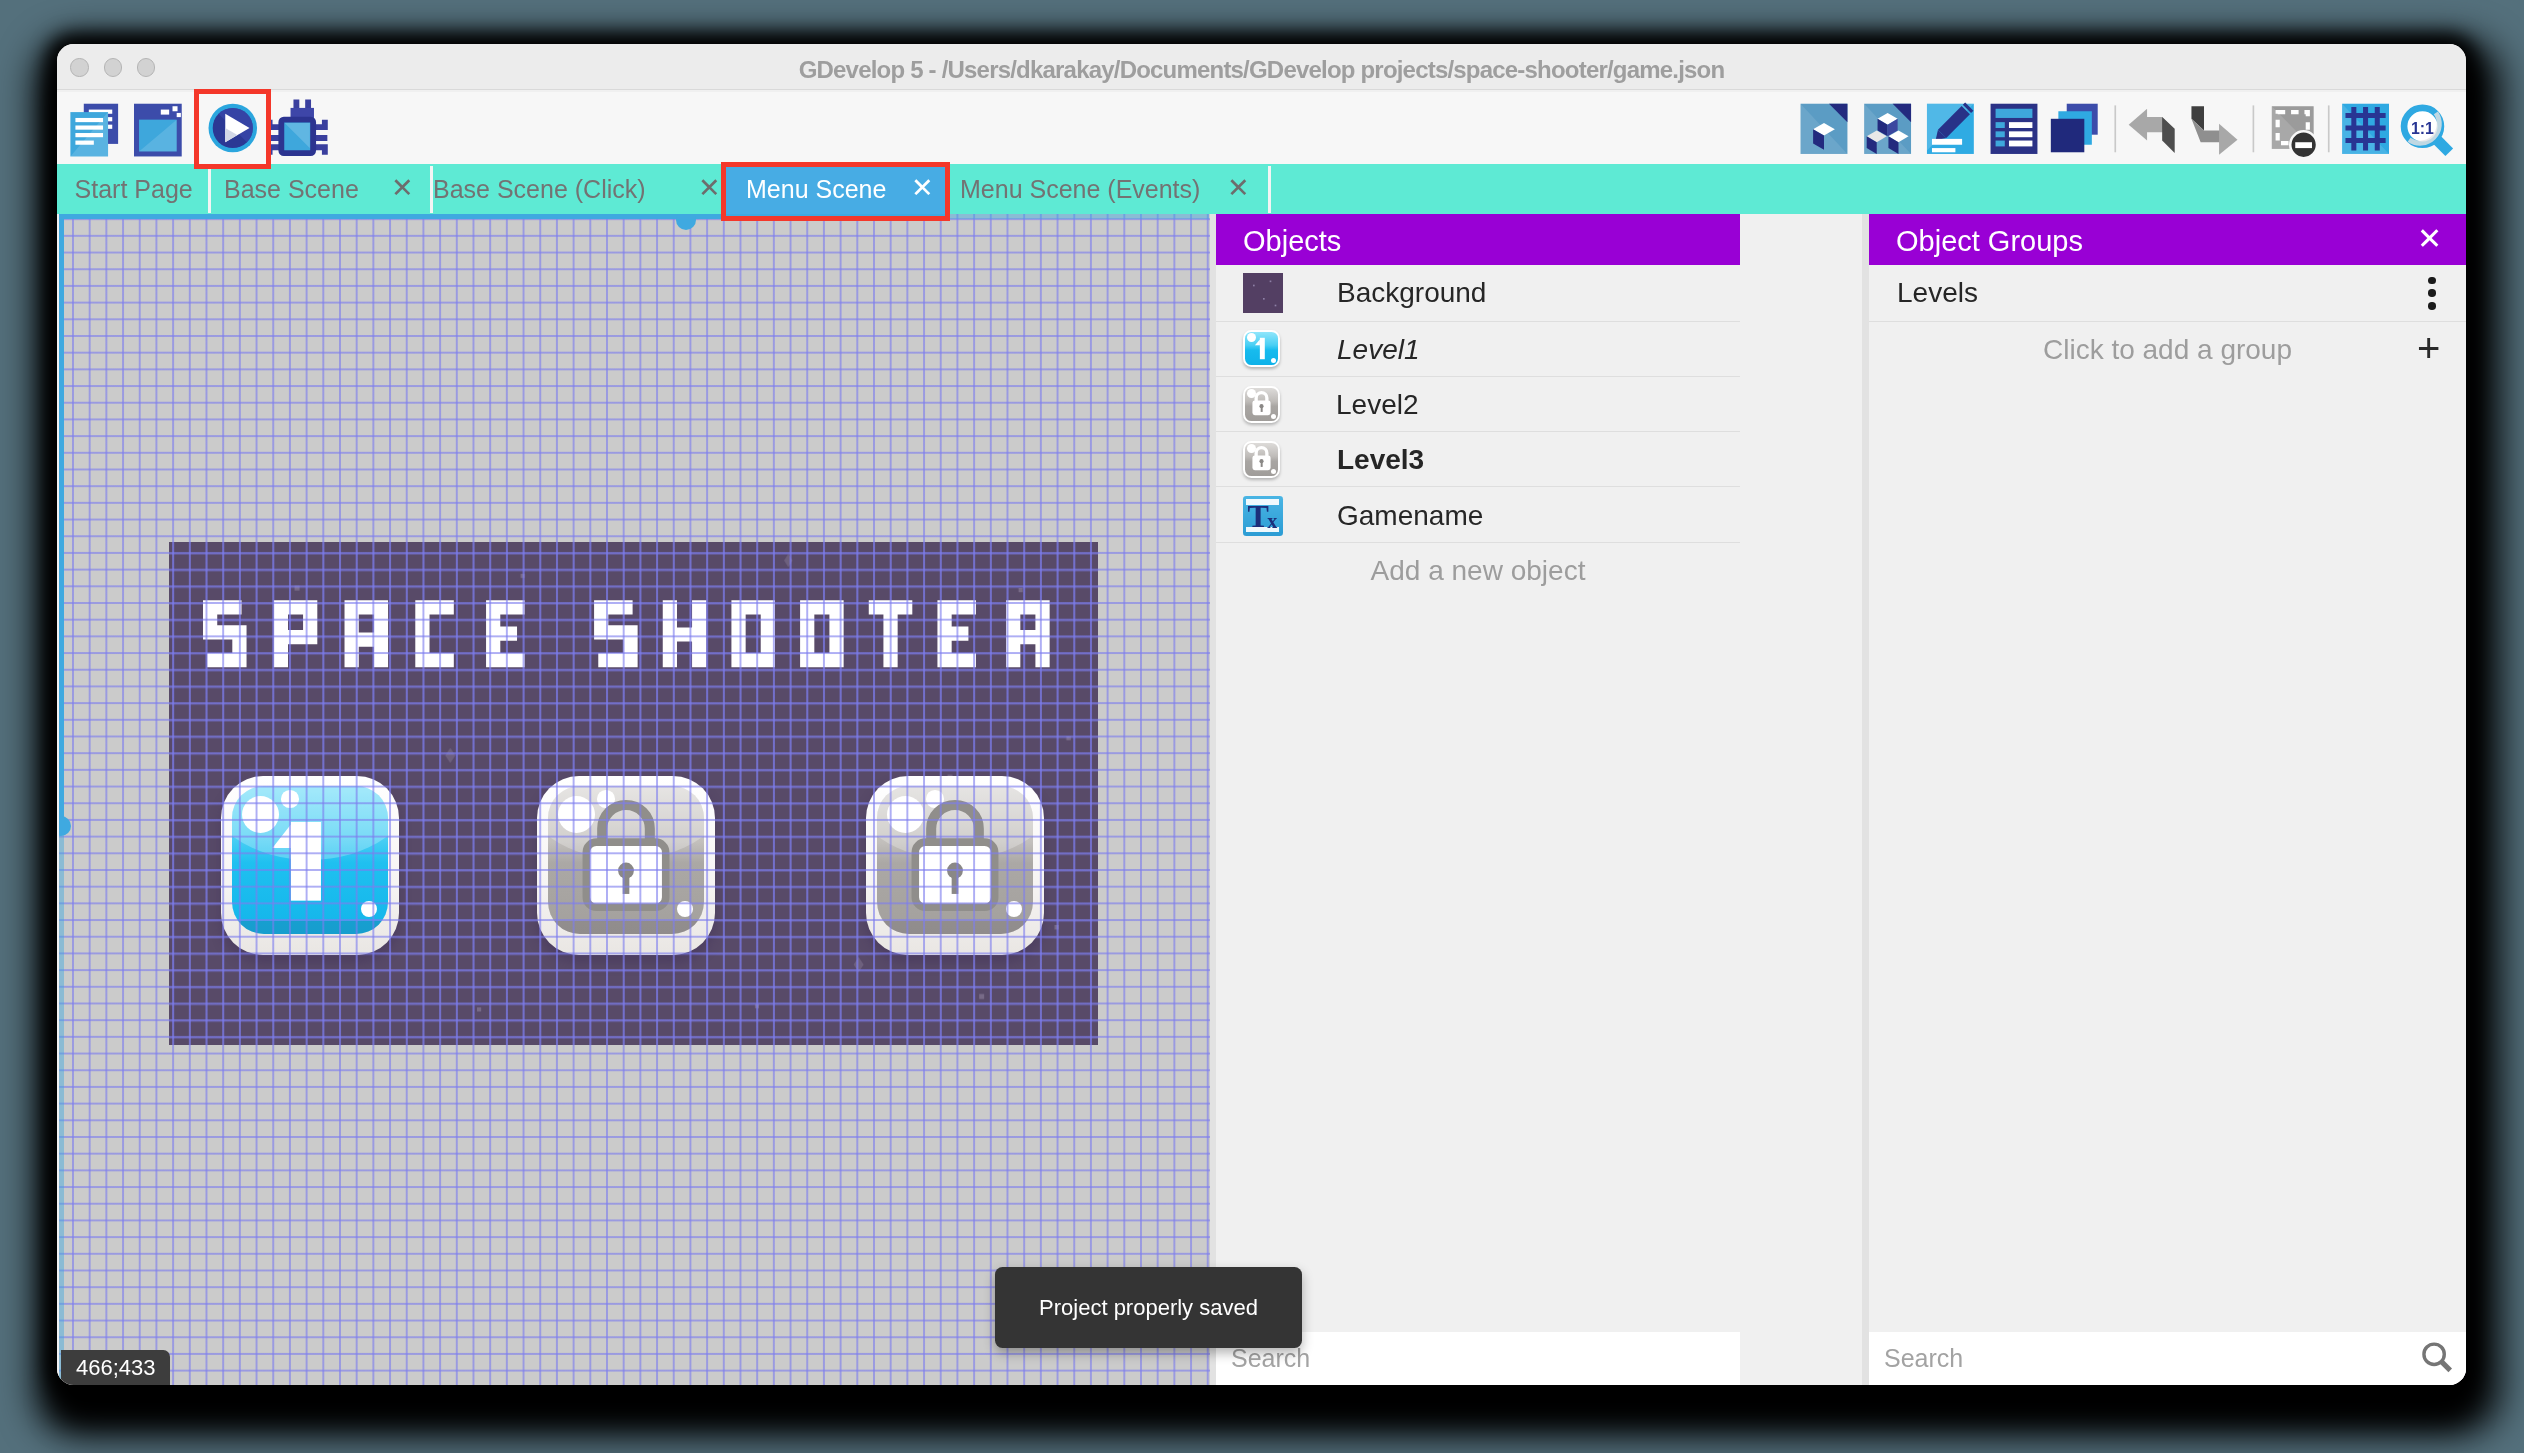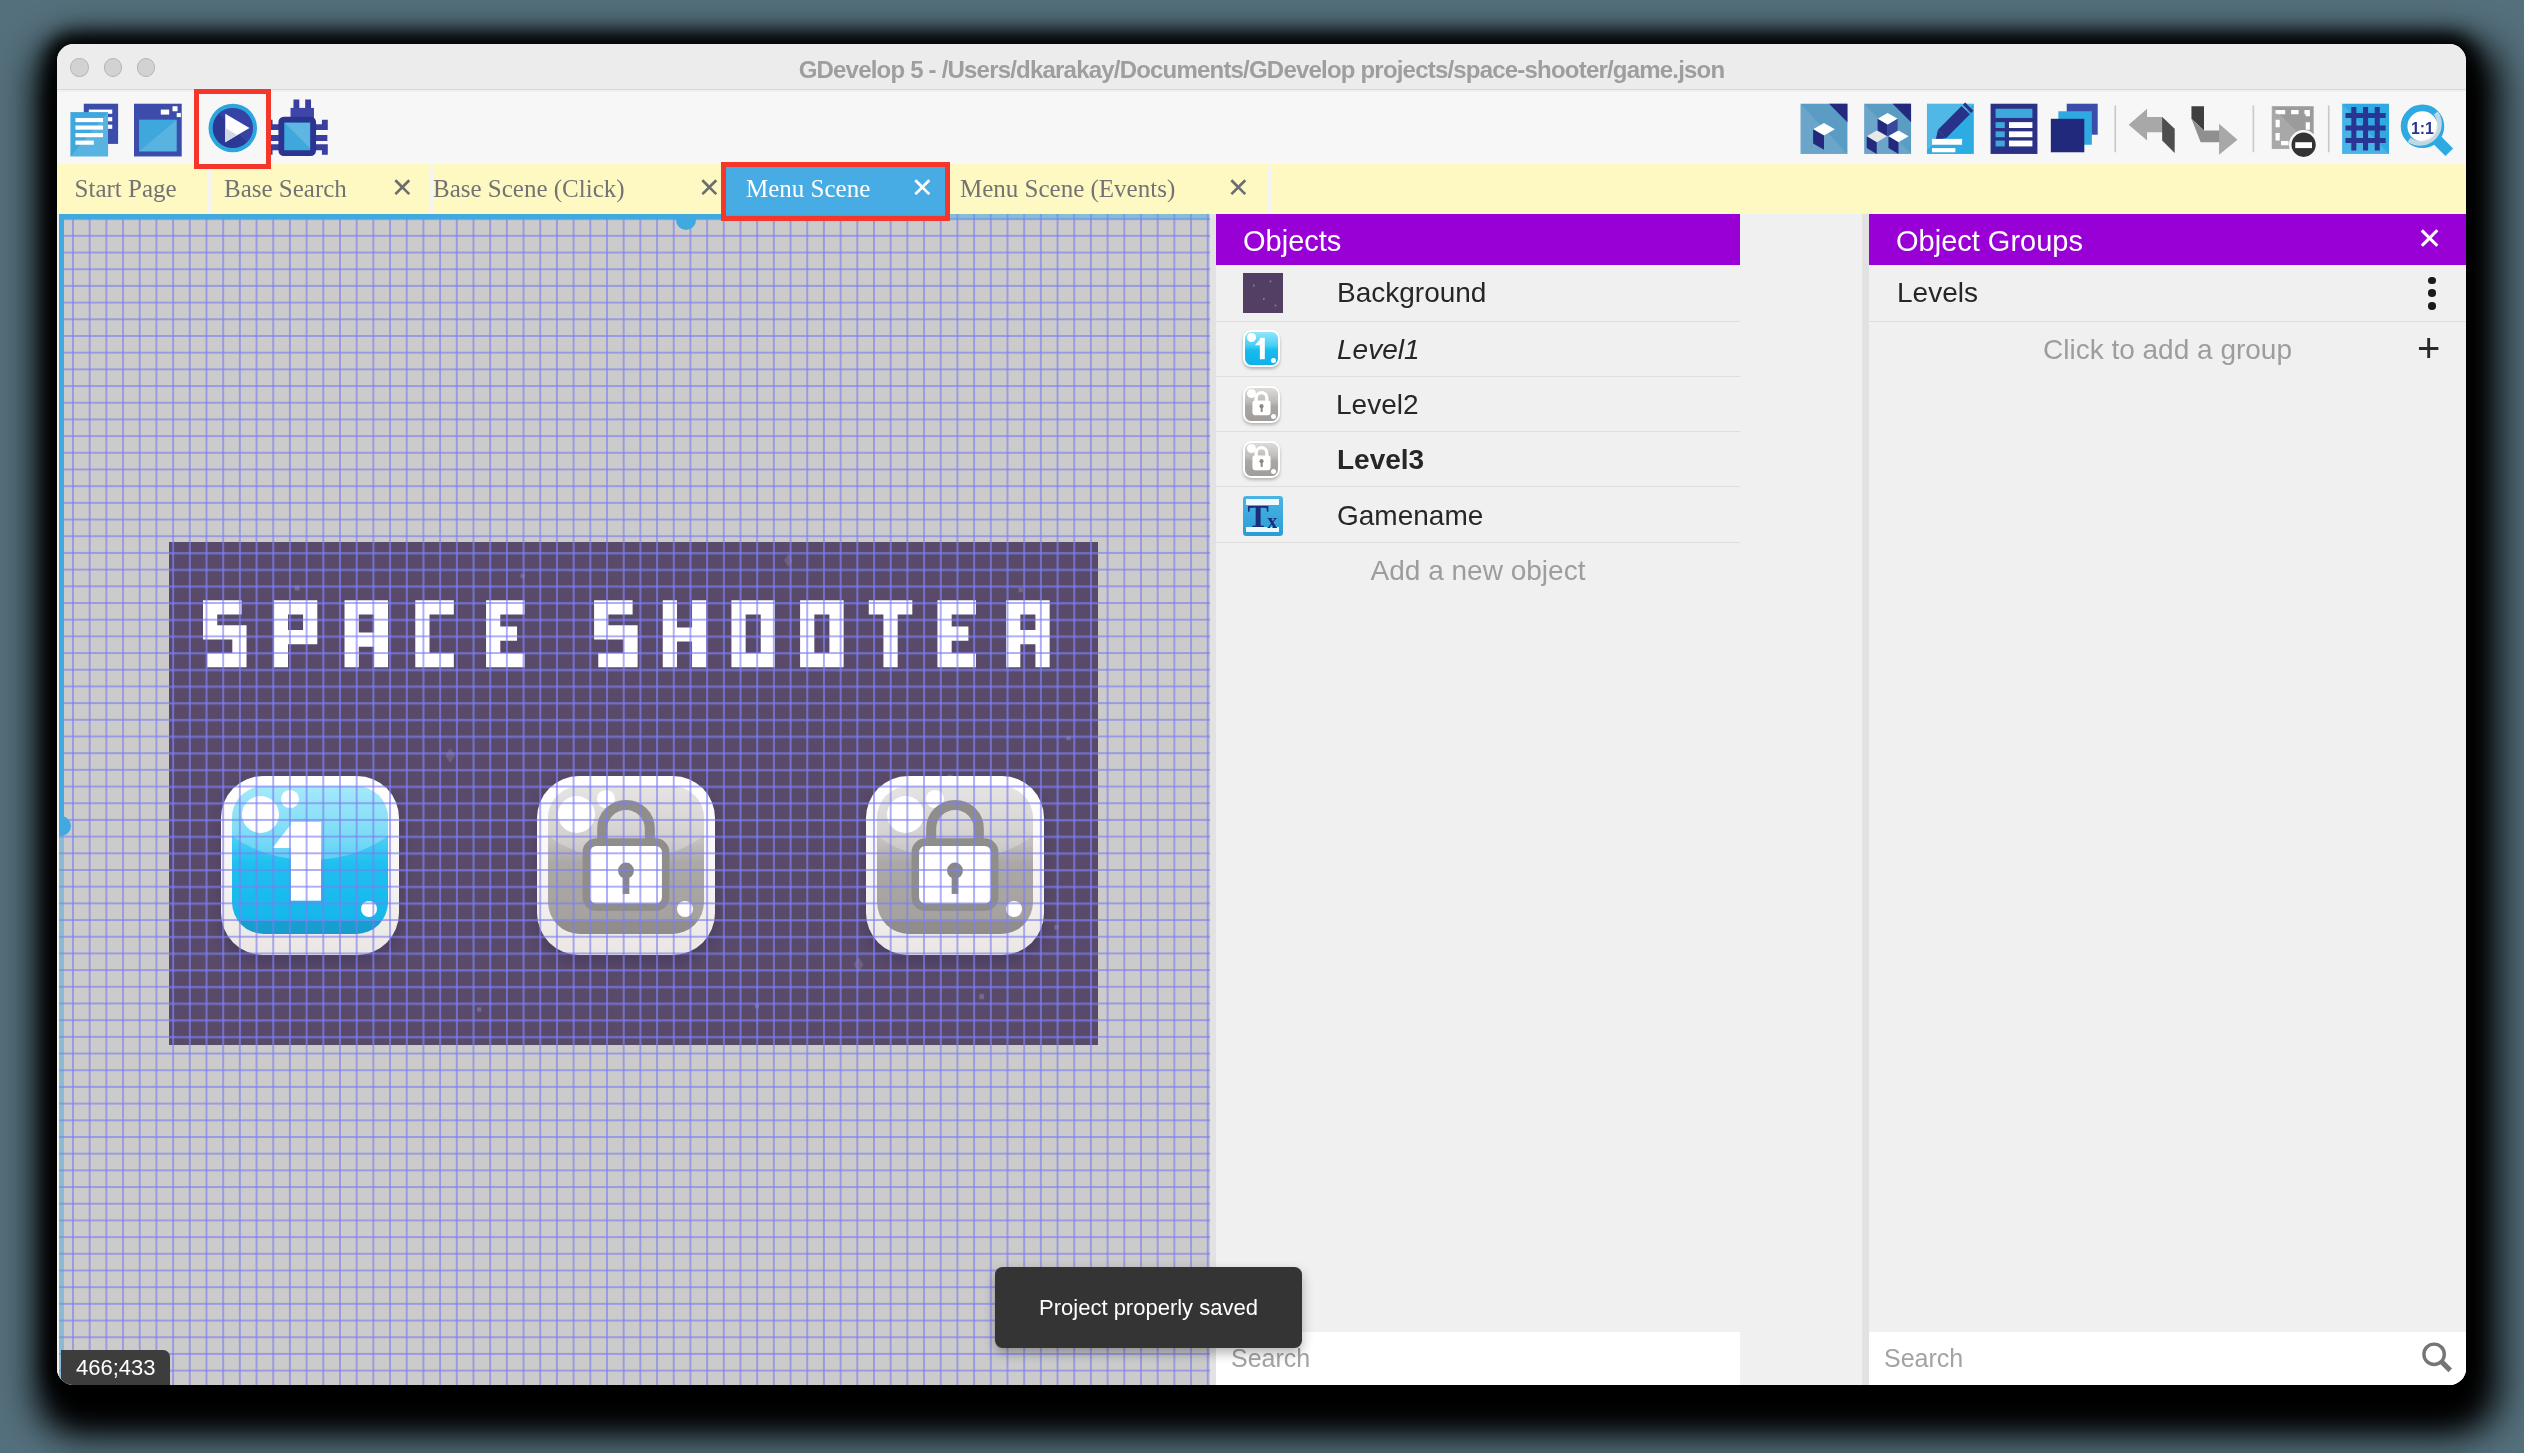--- a/index.html
+++ b/index.html
@@ -15,21 +15,21 @@
   background:#ececec; border-bottom:1.7px solid #d9d9d9; }
 .tl { position:absolute; top:14.2px; width:18.4px; height:18.4px; border-radius:50%;
   background:#d2d2d2; border:1.7px solid #b4b4b4; }
 #title-text { position:absolute; top:11.7px; left:0; width:2409px; text-align:center;
   font-size:24px; font-weight:bold; color:#9e9e9e; letter-spacing:-0.8px; }
 
 #toolbar { position:absolute; left:0; top:48px; width:100%; height:72px; background:#f7f7f7; }
 
 .redbox { position:absolute; border:5.9px solid #f4372a; }
 
-#tabbar { position:absolute; left:0; top:120px; width:100%; height:50px; background:#fef9c3;font-family:Liberation Serif, serif; }
+#tabbar { position:absolute; left:0; top:120px; width:100%; height:50px; background:#5eead4; }
 .tab-label { position:absolute; top:0; height:50px; line-height:50px; font-size:25px; color:#737373; white-space:nowrap; }
 .tab-x { position:absolute; top:0; height:50px; line-height:49px; font-size:27px; color:#6d6d6d; }
 .tab-sep { position:absolute; top:1.7px; width:2.5px; height:47px; background:#f4f4f4; }
 #tab-active { position:absolute; left:668px; top:0px; width:220px; height:50px; background:#47ace4; }
 #tab-active .tab-label { color:#ffffff; left:21px; }
 #tab-active .tab-x { color:#ffffff; left:186px; }
 
 #content { position:absolute; left:0; top:170px; width:100%; height:1171px; }
 #canvas {
   position:absolute; left:0; top:0; width:1153px; height:1171px;
@@ -255,21 +255,21 @@
     </g>
 
     <rect x="2458" y="16" width="2" height="56" fill="#c9c9c9"></rect>
     <rect x="2623" y="16" width="2" height="56" fill="#c9c9c9"></rect>
     <rect x="2713" y="16" width="2" height="56" fill="#c9c9c9"></rect>
   </svg>
 
   <div id="tabbar">
     <div class="tab-label" style="left:17.6px;">Start Page</div>
     <div class="tab-sep" style="left:151px;"></div>
-    <div class="tab-label" style="left:167px;">Base Search</div>
+    <div class="tab-label" style="left:167px;">Base Scene</div>
     <div class="tab-x" style="left:334px;">✕</div>
     <div class="tab-sep" style="left:373px;"></div>
     <div class="tab-label" style="left:376px;">Base Scene (Click)</div>
     <div class="tab-x" style="left:641px;">✕</div>
     <div id="tab-active">
       <div class="tab-label">Menu Scene</div>
       <div class="tab-x">✕</div>
     </div>
     <div class="tab-label" style="left:903px;">Menu Scene (Events)</div>
     <div class="tab-x" style="left:1170px;">✕</div>

